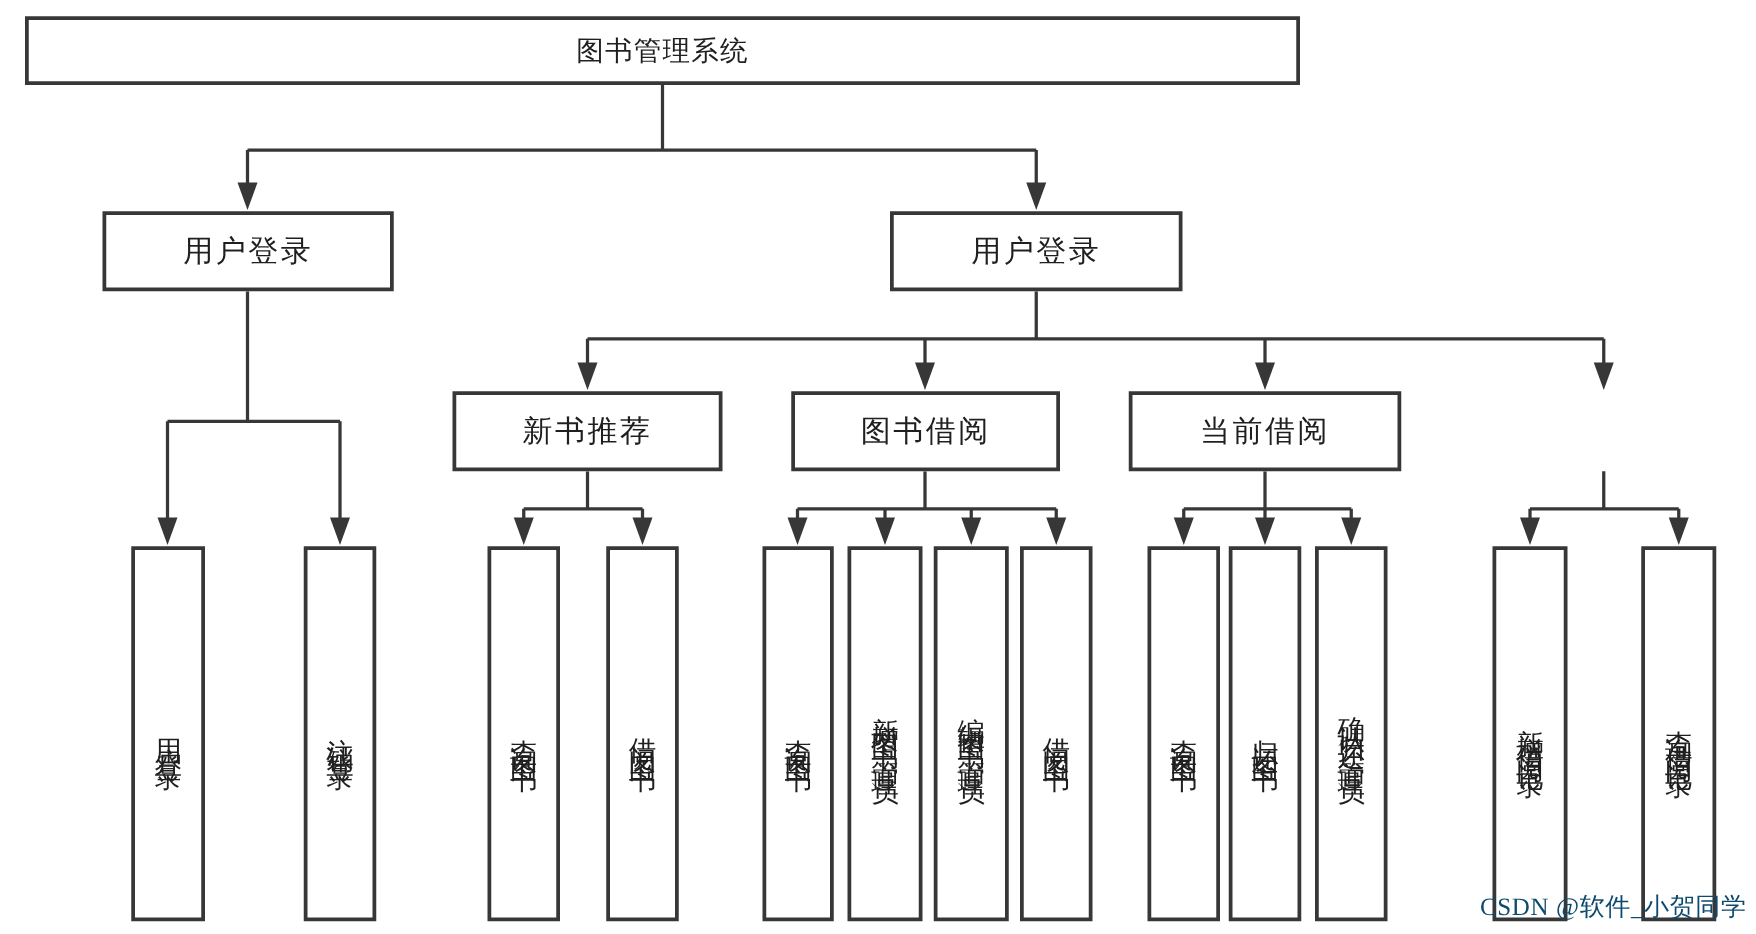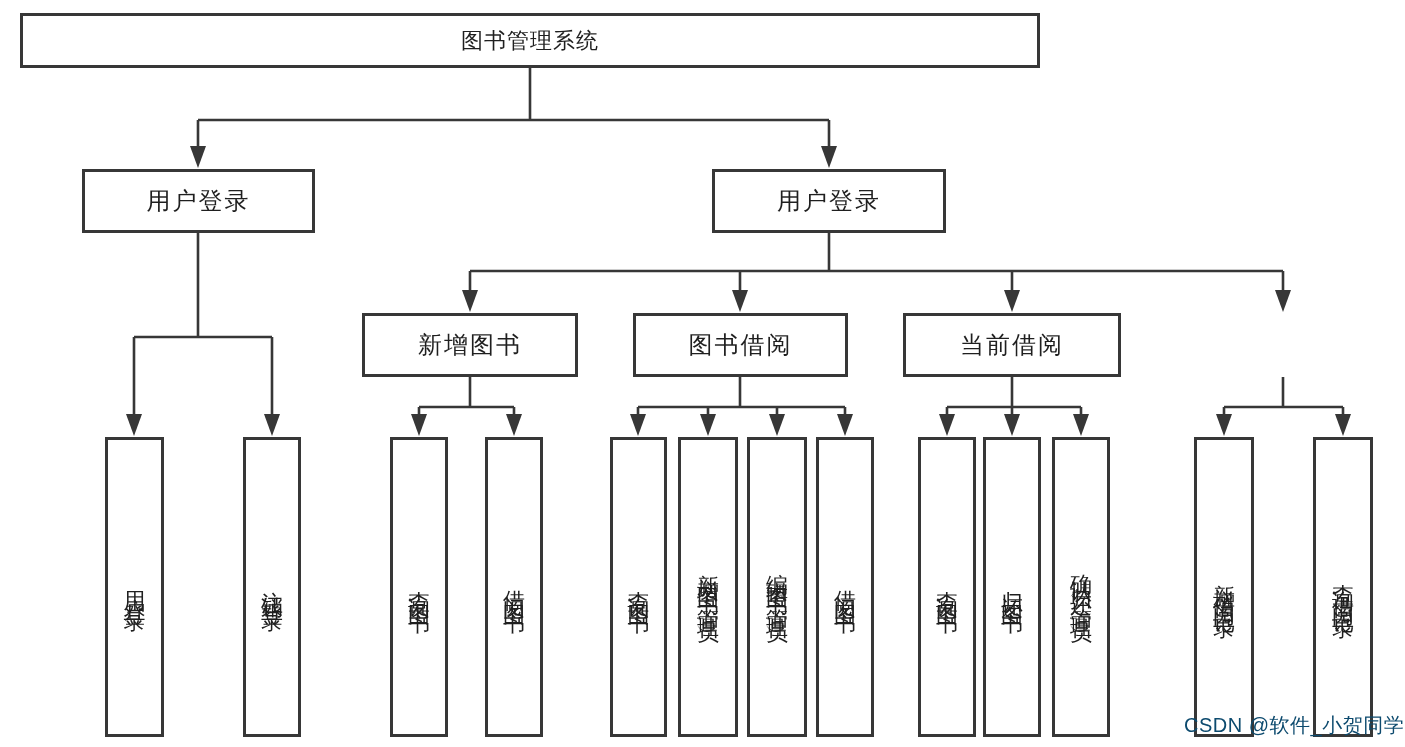--- a/index.html
+++ b/index.html
@@ -2,21 +2,21 @@
 <html><head>
 <meta charset="utf-8">
 <style>
   html, body { margin: 0; padding: 0; background: #ffffff; }
   .stage {
     position: relative;
     width: 1405px;
     height: 747px;
     background: #ffffff;
     overflow: hidden;
-    font-family: Liberation Sans, sans-serif;
+    font-family: Liberation Serif, serif;
   }
   .edges {
     position: absolute;
     left: 0; top: 0;
     width: 1405px; height: 747px;
     z-index: 0;
     pointer-events: none;
   }
   .edges path { stroke: #373737; stroke-width: 2.6; fill: none; }
   .edges polygon { fill: #373737; stroke: none; }
@@ -112,21 +112,21 @@
     <polygon points="1073,414 1089,414 1081,436"></polygon>
     <polygon points="1216,414 1232,414 1224,436"></polygon>
     <polygon points="1335,414 1351,414 1343,436"></polygon>
   </svg>
 
   <div class="node h root" style="left:20px;top:13px;width:1020px;height:55px">图书管理系统</div>
 
   <div class="node h" style="left:82px;top:169px;width:233px;height:64px">用户登录</div>
   <div class="node h" style="left:712px;top:169px;width:234px;height:64px">用户登录</div>
 
-  <div class="node h" style="left:362px;top:313px;width:216px;height:64px">新增图书</div>
+  <div class="node h" style="left:362px;top:313px;width:216px;height:64px">新书推荐</div>
   <div class="node h" style="left:633px;top:313px;width:215px;height:64px">图书借阅</div>
   <div class="node h" style="left:903px;top:313px;width:218px;height:64px">当前借阅</div>
 
   <div class="node v" style="left:105px;top:437px;width:59px;height:300px">用户登录</div>
   <div class="node v" style="left:243px;top:437px;width:58px;height:300px">注销登录</div>
 
   <div class="node v" style="left:390px;top:437px;width:58px;height:300px">查询图书</div>
   <div class="node v" style="left:485px;top:437px;width:58px;height:300px">借阅图书</div>
 
   <div class="node v" style="left:610px;top:437px;width:57px;height:300px">查询图书</div>

